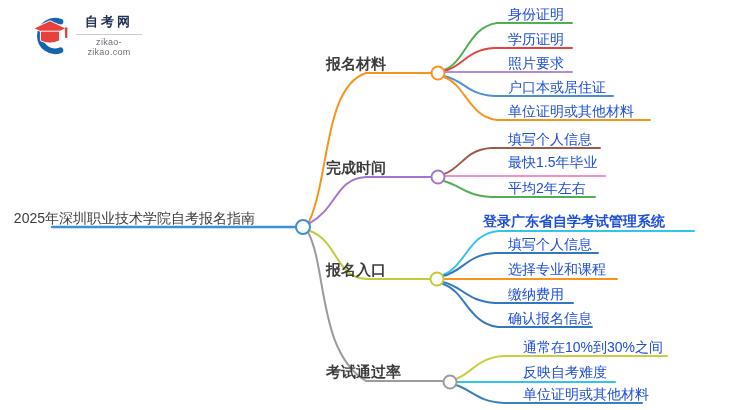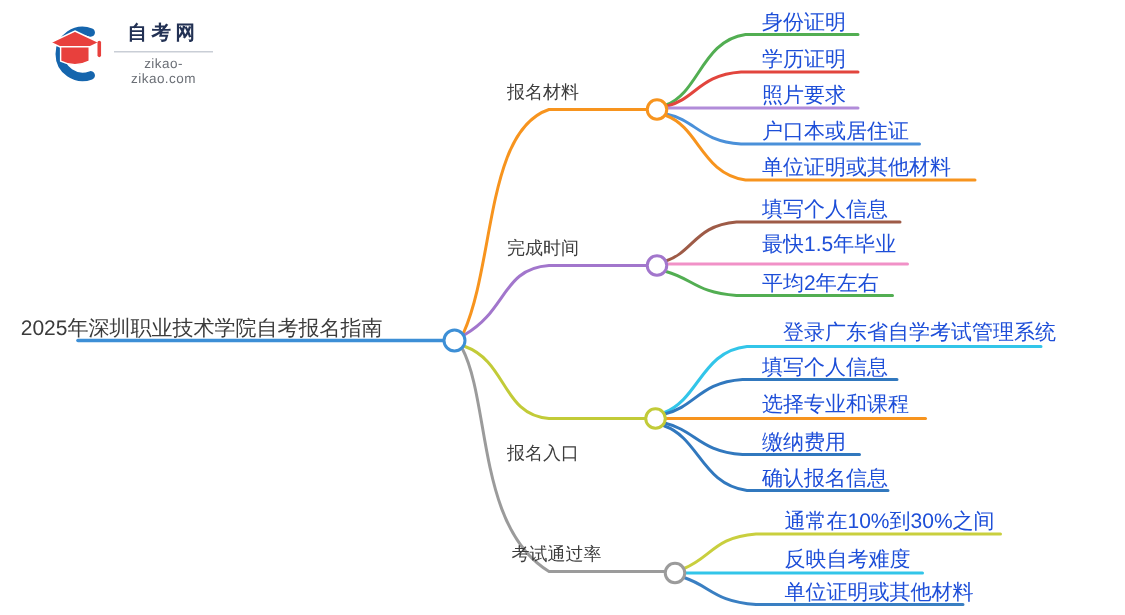--- a/index.html
+++ b/index.html
@@ -5,21 +5,21 @@
   html,body{margin:0;padding:0;background:#fff;}
   #stage{
     position:relative;width:708px;height:410px;overflow:hidden;background:#ffffff;
     font-family:"Liberation Sans","DejaVu Sans",sans-serif;
   }
   #stage *{box-sizing:border-box;}
   .label{
     position:absolute;white-space:nowrap;color:#3e3e3e;line-height:1.15;
   }
   .root-label{font-size:14px;color:#3b3b3b;}
-  .branch-label{font-size:12px;color:#3c3c3c;}
+  .branch-label{font-size:15px;color:#3c3c3c;font-weight:bold;}
   .sub-label{font-size:14px;color:#1d4ed8;}
   #mindmap-svg{position:absolute;left:0;top:0;}
   
   .logo{position:absolute;left:28px;top:13px;display:flex;align-items:center;}
   .logo-icon{width:42px;height:44px;}
   .logo-text{margin-left:6px;width:66px;text-align:center;}
   .logo-name{font-size:13px;font-weight:bold;color:#223154;letter-spacing:3px;}
   .logo-divider{height:1px;background:#c9ced6;margin:3px 0 2px 0;}
   .logo-domain{font-size:9px;color:#6b6f76;letter-spacing:0.3px;}
 </style>
@@ -77,34 +77,34 @@
       <circle cx="438" cy="177" r="6.5" fill="#ffffff" stroke="#a276cc"></circle>
       <circle cx="437" cy="279" r="6.5" fill="#ffffff" stroke="#c2cb38"></circle>
       <circle cx="450" cy="382" r="6.5" fill="#ffffff" stroke="#9b9b9b"></circle>
     </g>
   </svg>
 
   <div class="label root-label" style="right:453px;top:210px;">2025年深圳职业技术学院自考报名指南</div>
 
   <div class="label branch-label" style="right:322px;top:55px;">报名材料</div>
   <div class="label branch-label" style="right:322px;top:159px;margin-left:40px;">完成时间</div>
-  <div class="label branch-label" style="right:322px;top:261px;margin-top:35px;">报名入口</div>
+  <div class="label branch-label" style="right:322px;top:261px;">报名入口</div>
   <div class="label branch-label" style="right:307px;top:363px;">考试通过率</div>
 
   <div class="label sub-label" style="left:508px;top:6px;">身份证明</div>
   <div class="label sub-label" style="left:508px;top:31px;">学历证明</div>
   <div class="label sub-label" style="left:508px;top:55px;">照片要求</div>
   <div class="label sub-label" style="left:508px;top:79px;">户口本或居住证</div>
   <div class="label sub-label" style="left:508px;top:103px;">单位证明或其他材料</div>
 
   <div class="label sub-label" style="left:508px;top:131px;">填写个人信息</div>
   <div class="label sub-label" style="left:508px;top:154px;">最快1.5年毕业</div>
   <div class="label sub-label" style="left:508px;top:180px;">平均2年左右</div>
 
-  <div class="label sub-label" style="left:522px;top:213px;">登录广东省自学考试管理系统</div>
+  <div class="label sub-label" style="left:483px;top:213px;font-weight:bold;">登录广东省自学考试管理系统</div>
   <div class="label sub-label" style="left:508px;top:261px;">选择专业和课程</div>
   <div class="label sub-label" style="left:508px;top:236px;">填写个人信息</div>
   <div class="label sub-label" style="left:508px;top:286px;">缴纳费用</div>
   <div class="label sub-label" style="left:508px;top:310px;">确认报名信息</div>
 
   <div class="label sub-label" style="left:523px;top:339px;">通常在10%到30%之间</div>
   <div class="label sub-label" style="left:523px;top:364px;">反映自考难度</div>
   <div class="label sub-label" style="left:523px;top:386px;">单位证明或其他材料</div>
 
 </div>

